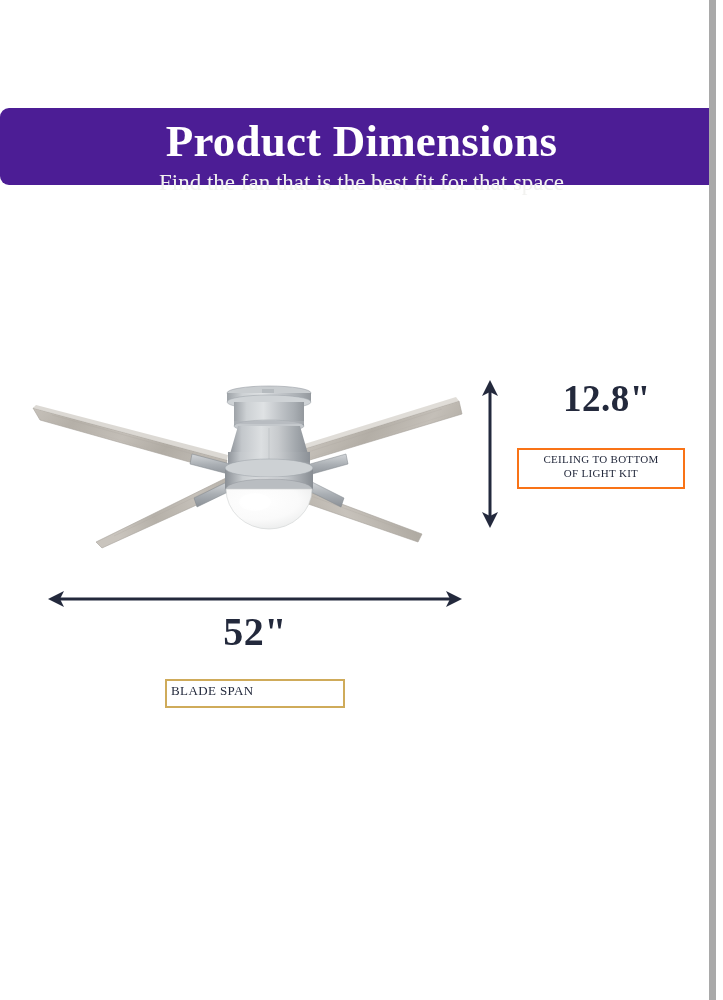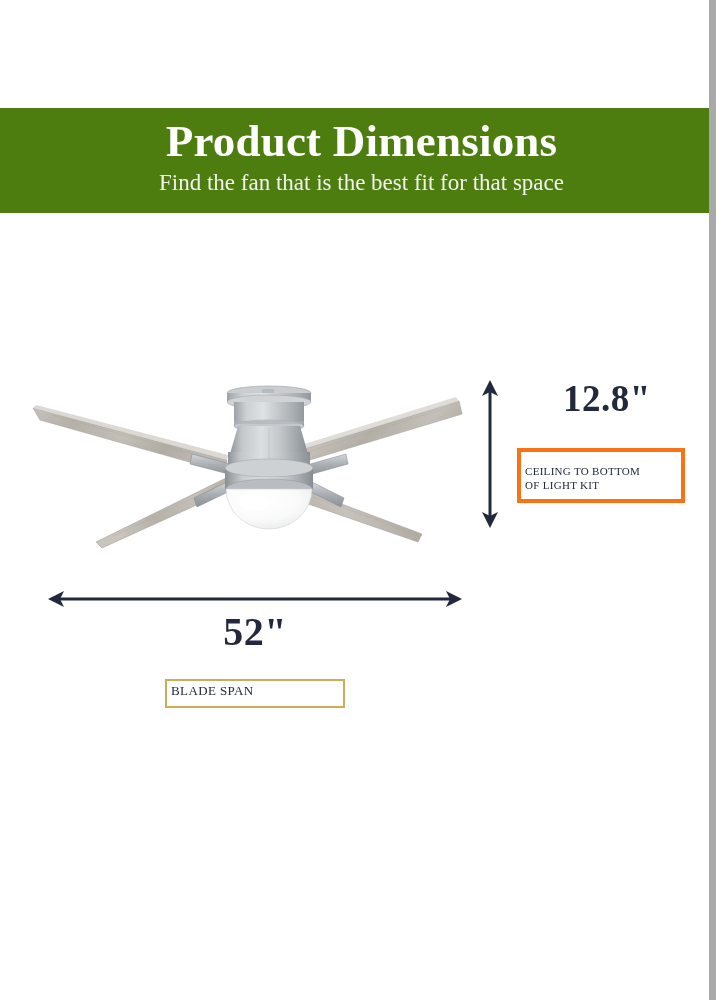--- a/index.html
+++ b/index.html
@@ -15,24 +15,25 @@
     overflow: hidden;
     font-family: "Liberation Serif", "DejaVu Serif", serif;
   }
 
   
   #header-band {
     position: absolute;
     left: 0;
     top: 108px;
     width: 723px;
-    height: 105px;
-    background: #4d7c0f;
+    height: 77px;
+    background: #4c1d95;
     text-align: center;
     box-sizing: border-box;
+    border-radius: 9px;
   }
   #header-title {
     margin: 0;
     padding-top: 10px;
     font-size: 45px;
     font-weight: bold;
     letter-spacing: 0.2px;
     color: #ffffff;
     line-height: 1.05;
     font-family: "Liberation Serif", "DejaVu Serif", serif;
@@ -80,23 +81,24 @@
     color: #23293c;
     line-height: 1;
     letter-spacing: 0.5px;
   }
   #height-label-box {
     position: absolute;
     left: 47px;
     top: 76px;
     width: 168px;
     box-sizing: border-box;
-    border: 4px solid #f97316;
-    background: #ffffff;
-    padding: 13px 4px 6px 4px;
+    border: 2px solid #f97316;
+    background: #ffffff;
+    padding: 3px 4px 6px 4px;
+    text-align: center;
   }
   #height-label-text {
     font-size: 11px;
     color: #23293c;
     line-height: 1.25;
     letter-spacing: 0.3px;
     white-space: pre-line;
   }
 
   

